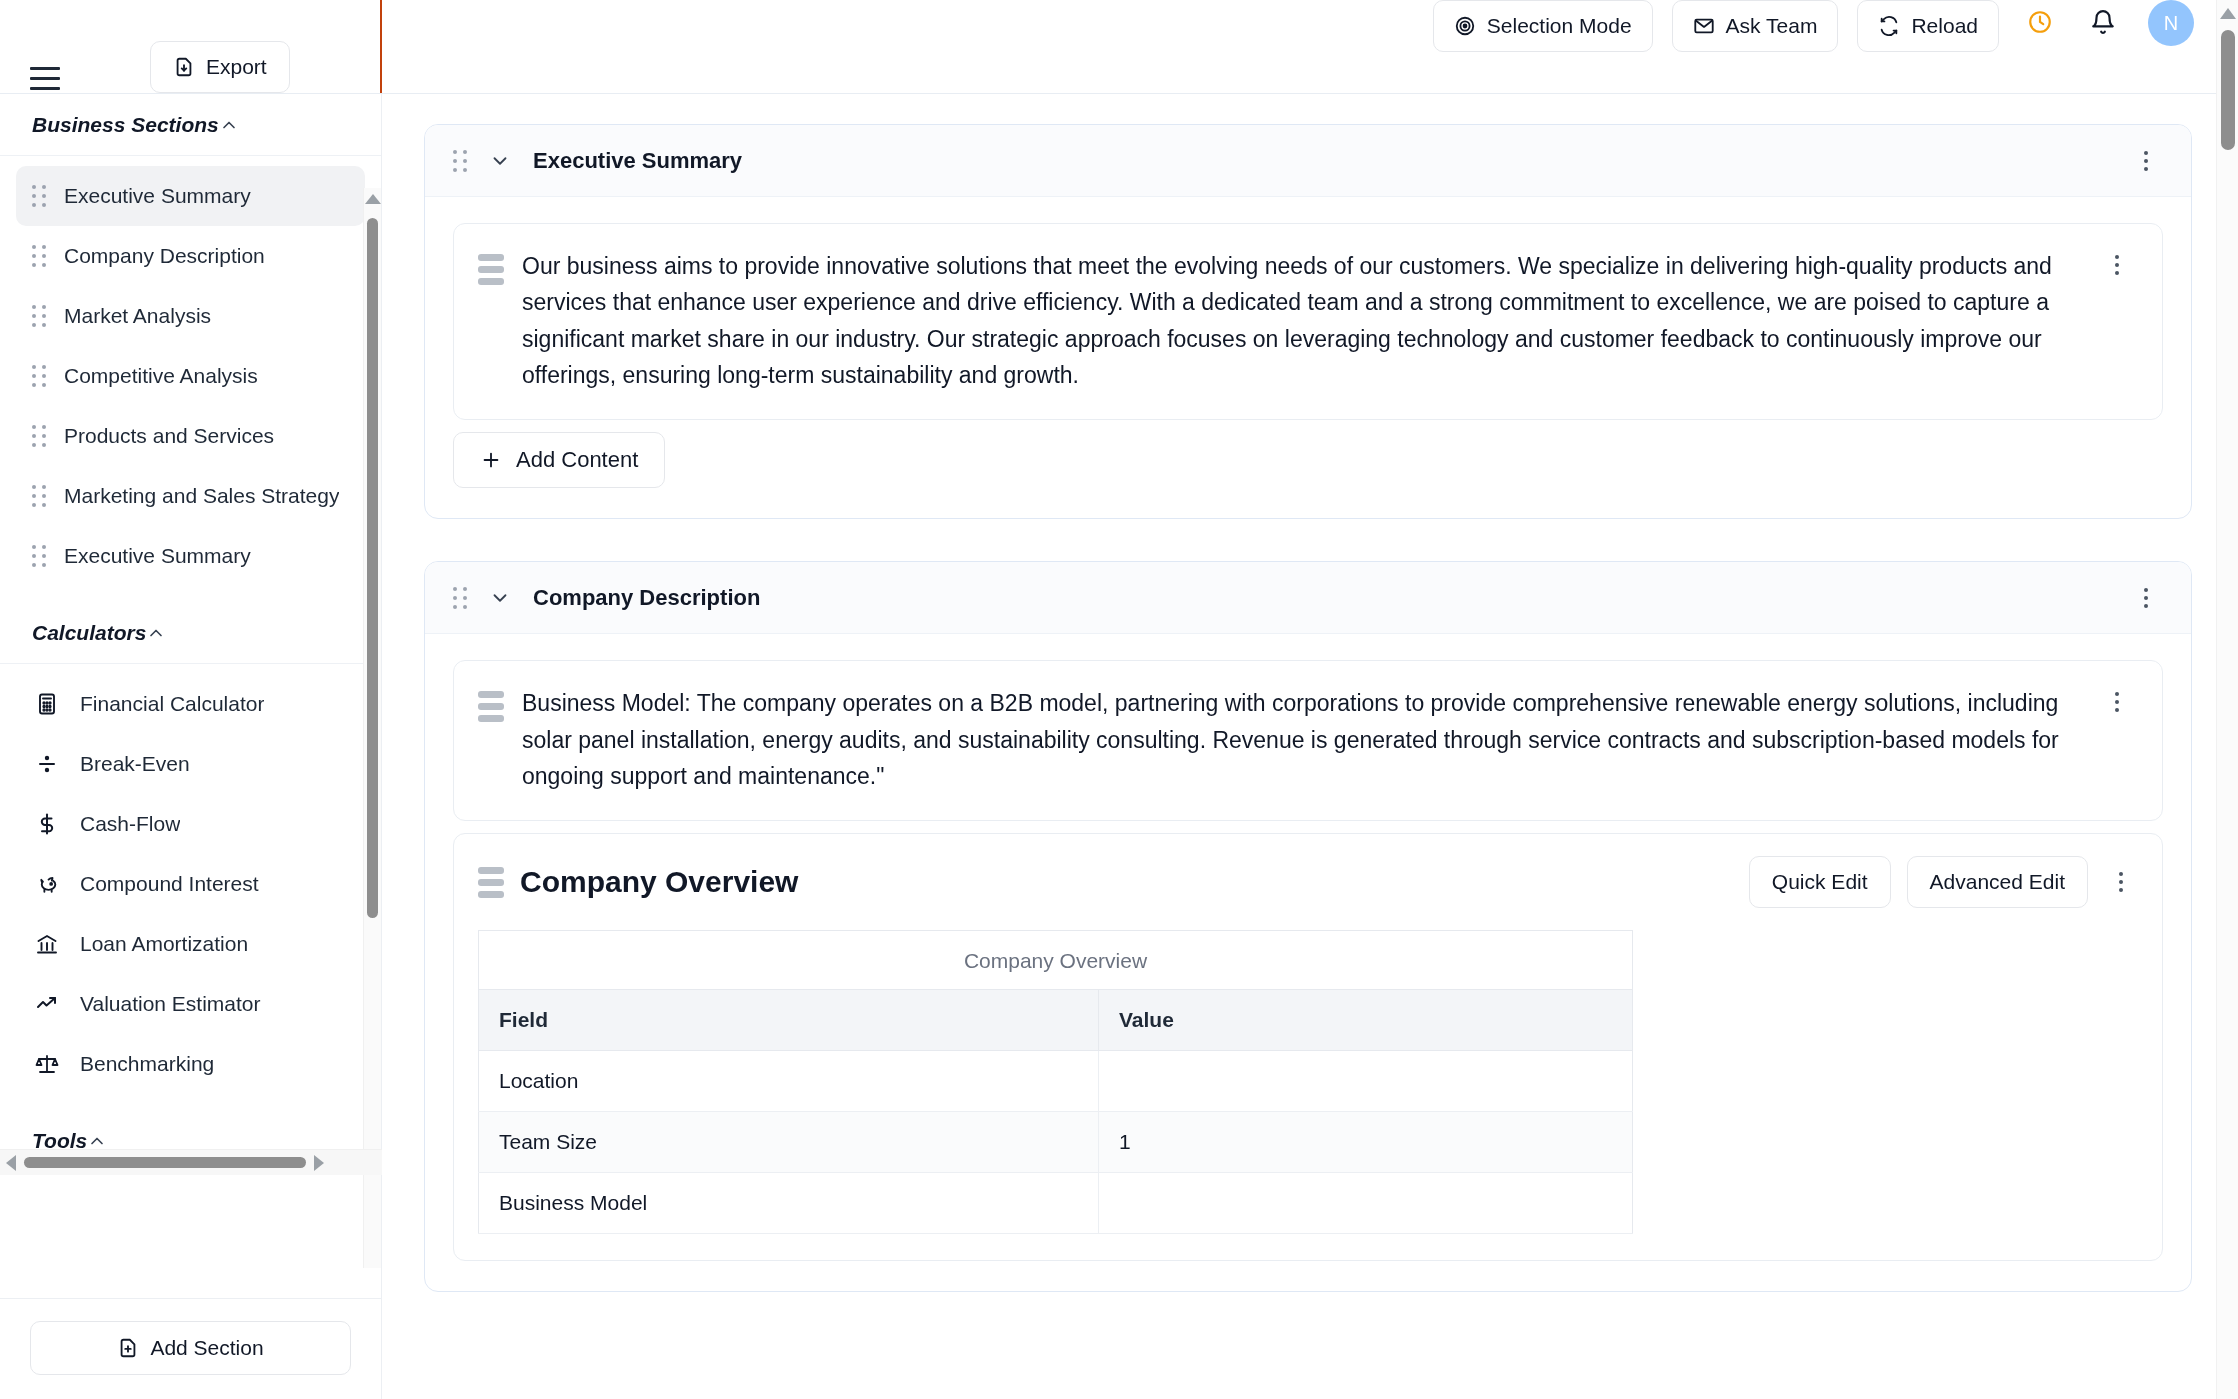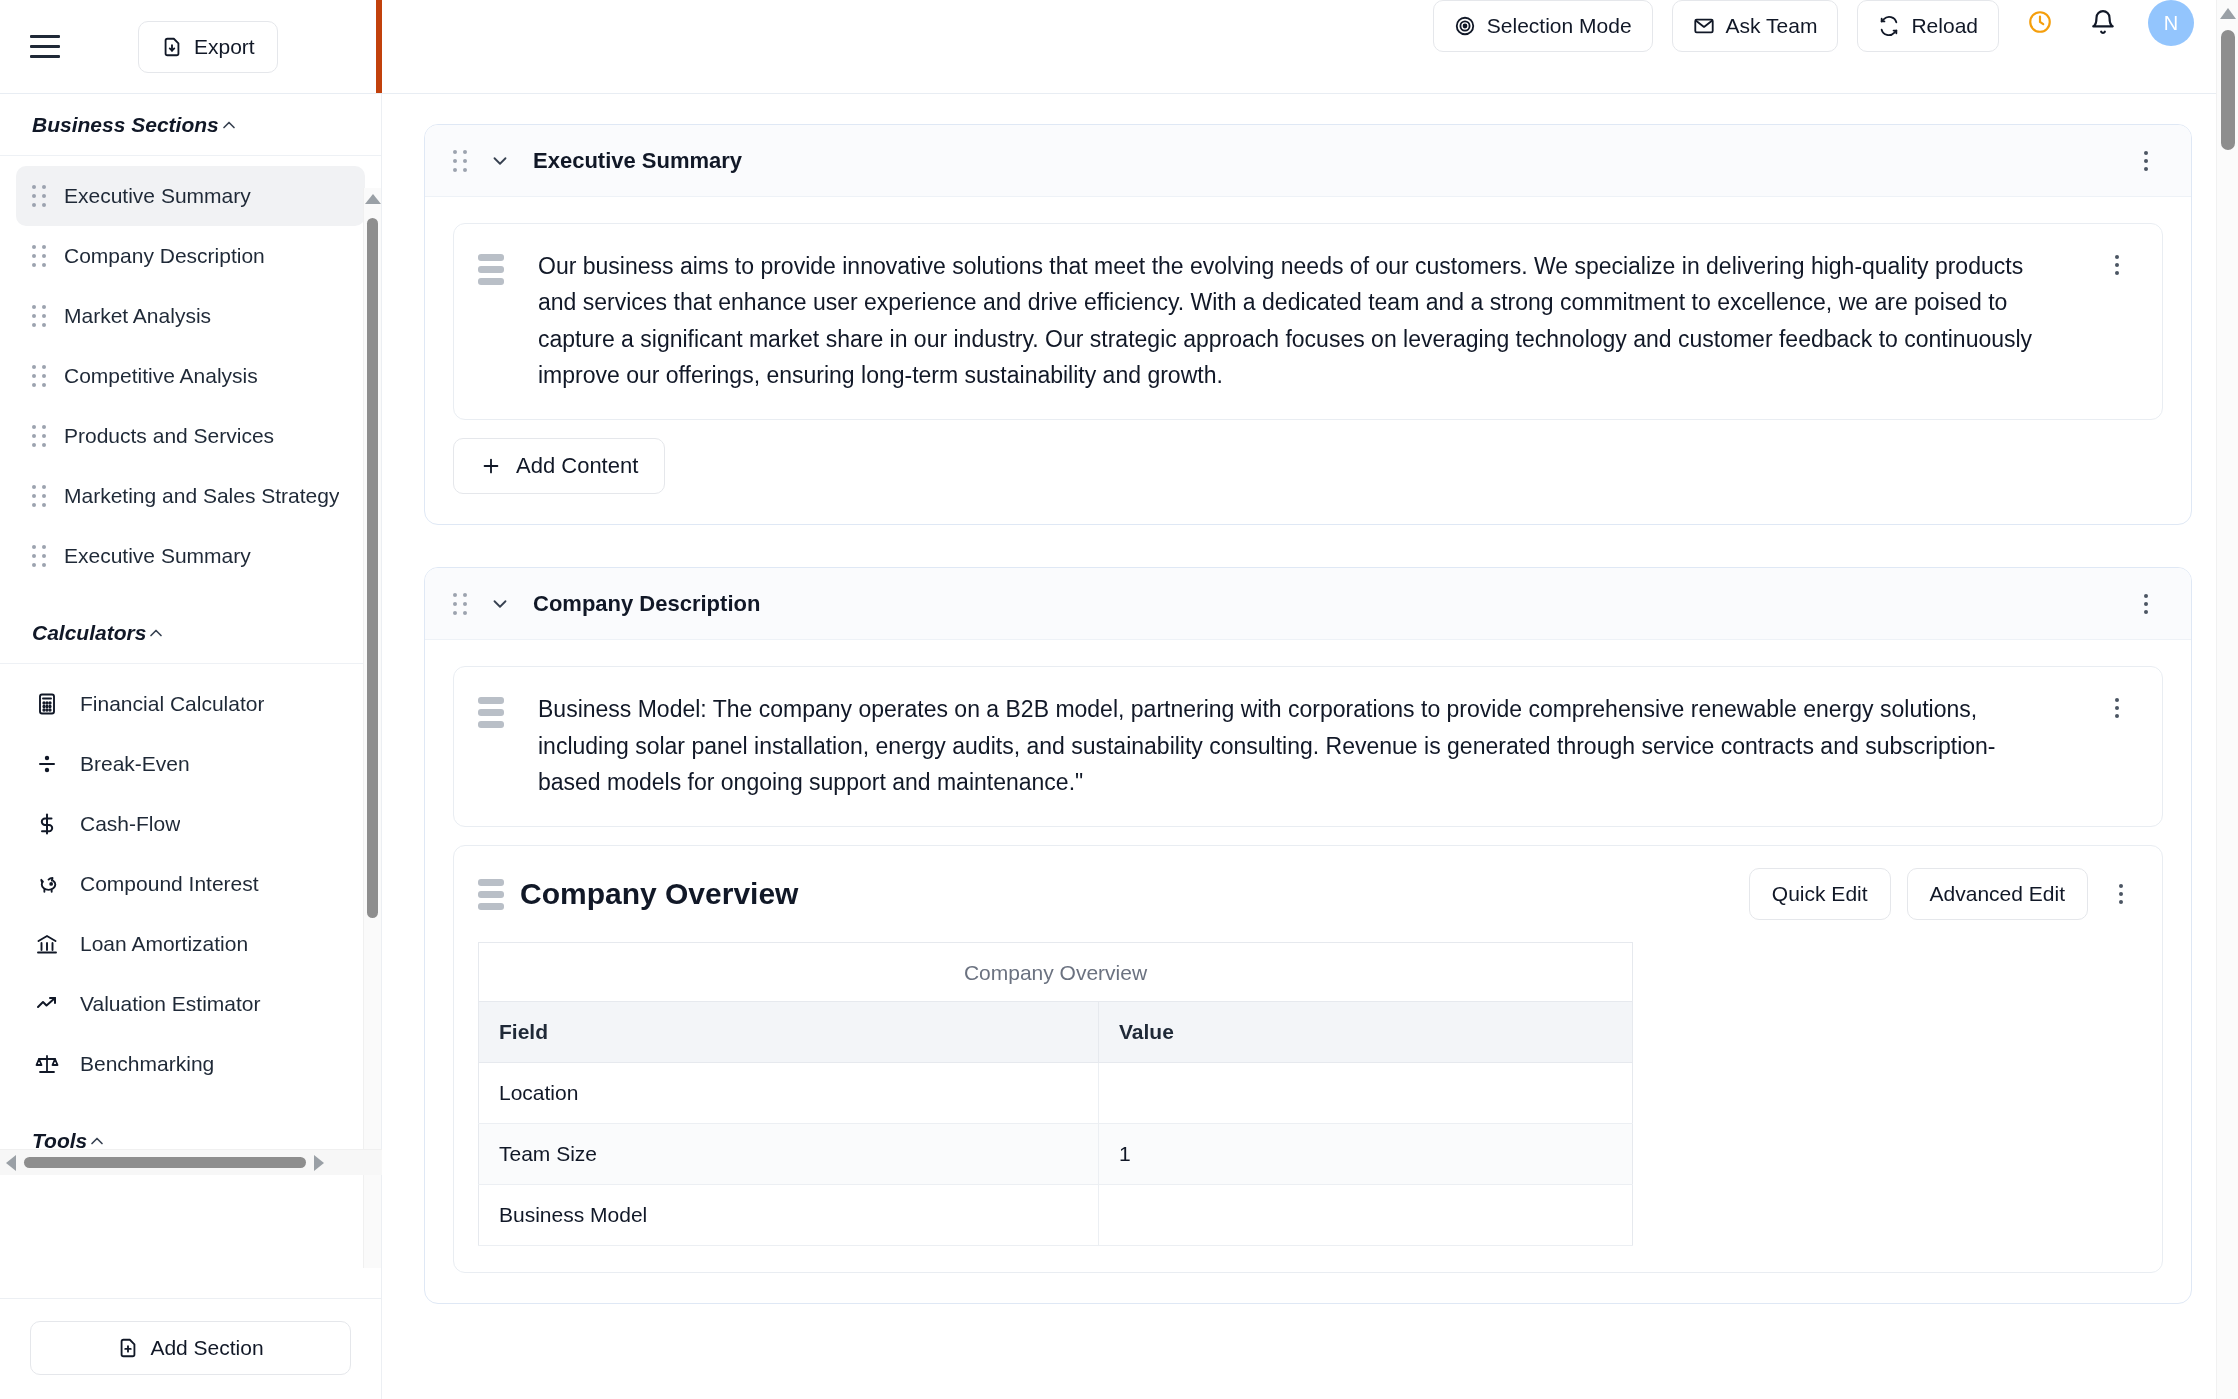--- a/index.html
+++ b/index.html
@@ -15,23 +15,23 @@
   
   .topbar {
     height: 94px; flex: 0 0 94px;
     display: flex; align-items: center;
     border-bottom: 1px solid #e8edf3;
     background: #fff;
     position: relative;
   }
   .topbar-left {
     width: 382px; flex: 0 0 382px;
-    display: flex; align-items: center; gap: 0px;
+    display: flex; align-items: flex-end; gap: 12px;
     height: 100%;
-    border-right: 6px solid #c2410c;
+    border-right: 2px solid #c2410c;
     position: relative;
   }
   .hamburger {
     width: 36px; height: 30px; margin-left: 30px;
     display: flex; flex-direction: column; justify-content: center; gap: 7px;
     cursor: pointer;
   }
   .hamburger span { display: block; height: 3px; background: #1f2937; border-radius: 1px; width: 30px; }
   .btn {
     display: inline-flex; align-items: center; justify-content: center; gap: 11px;
@@ -140,21 +140,21 @@
   .section-title { font-size: 22px; font-weight: 700; color: #111827; }
   .kebab {
     margin-left: auto; width: 34px; height: 34px; border-radius: 6px; cursor: pointer;
     display: flex; flex-direction: column; align-items: center; justify-content: center; gap: 4px;
   }
   .kebab i { width: 4px; height: 4px; background: #4b5563; border-radius: 50%; display: block; }
   .section-body { padding: 26px 28px 30px 28px; }
 
   .content-block {
     border: 1px solid #e9edf2; border-radius: 12px; background: #fff;
-    padding: 24px 28px 26px 24px; display: flex; gap: 34px; margin-bottom: 18px;
+    padding: 24px 28px 26px 24px; display: flex; gap: 18px; margin-bottom: 12px;
   }
   .dhandle {
     width: 26px; flex: 0 0 26px; padding-top: 6px;
     display: flex; flex-direction: column; gap: 5px; cursor: grab;
   }
   .dhandle i { display: block; height: 7px; background: #b9bfc7; border-radius: 3px; }
   .dhandle i:nth-child(1) { width: 26px; }
   .dhandle i:nth-child(2) { width: 26px; }
   .dhandle i:nth-child(3) { width: 26px; }
   .block-text {

